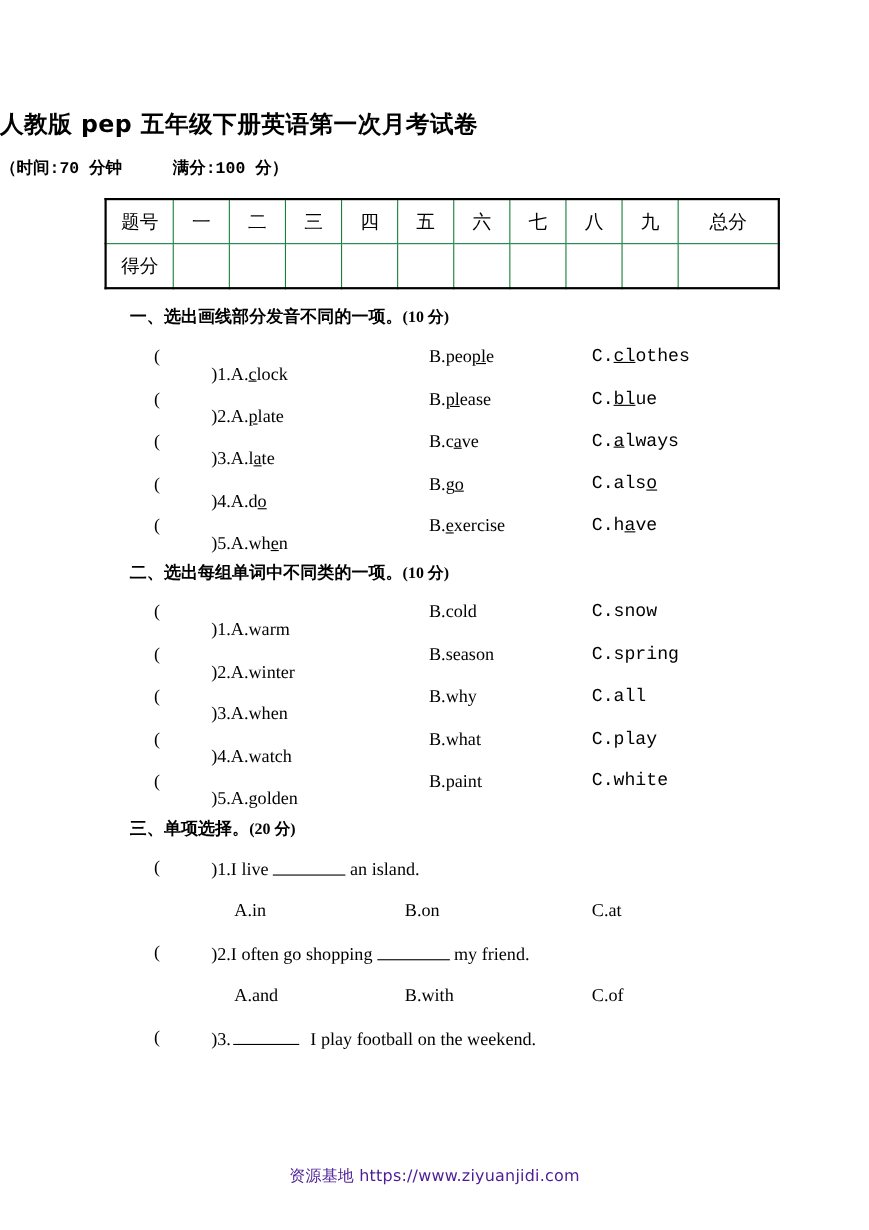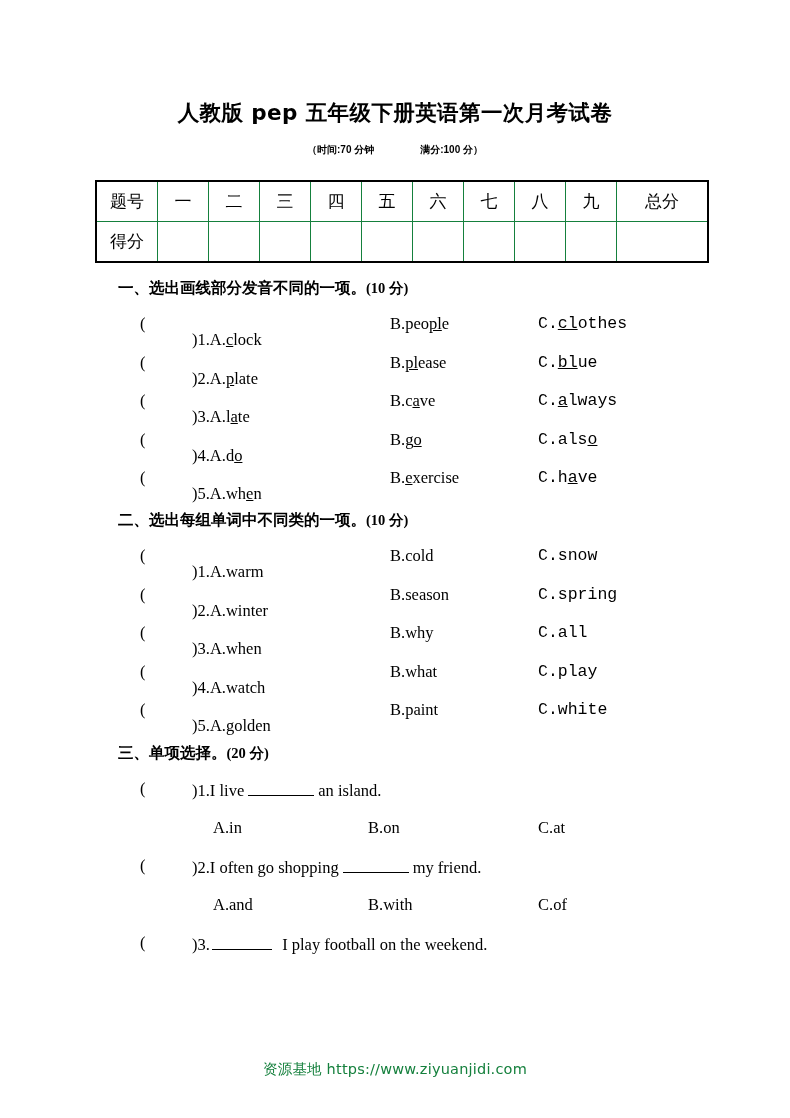--- a/index.html
+++ b/index.html
@@ -22,35 +22,35 @@
     height: 1118px;
     box-sizing: border-box;
   }
 
   
   .doc-title {
     position: absolute;
     top: 98px;
     left: 0;
     width: 790px;
-    text-align: center;
+    text-align: left;
     font-size: 21.5px;
     font-weight: bold;
     letter-spacing: 0.4px;
     font-family: "DejaVu Sans", "Liberation Sans", sans-serif;
   }
   .doc-subtitle {
     position: absolute;
     top: 143px;
     left: 0;
     width: 790px;
-    text-align: center;
-    font-size: 10px;
+    text-align: left;
+    font-size: 15px;
     font-weight: bold;
-    font-family: Liberation Sans, sans-serif;
+    font-family: Liberation Mono, monospace;
   }
   .doc-subtitle .gap {
     display: inline-block;
     width: 46px;
   }
 
   
   .score-table-wrap {
     position: absolute;
     left: 95px;
@@ -169,21 +169,21 @@
   }
 
   
   .footer {
     position: absolute;
     left: 0;
     top: 1060px;
     width: 790px;
     text-align: center;
     font-size: 14.5px;
-    color: #15803d;
+    color: #4c1d95;
     font-family: "DejaVu Sans", "Liberation Sans", sans-serif;
     letter-spacing: 0.2px;
   }
 </style>
 </head>
 <body>
 
 <div class="page">
 
   <div class="doc-title">人教版 pep 五年级下册英语第一次月考试卷</div>

